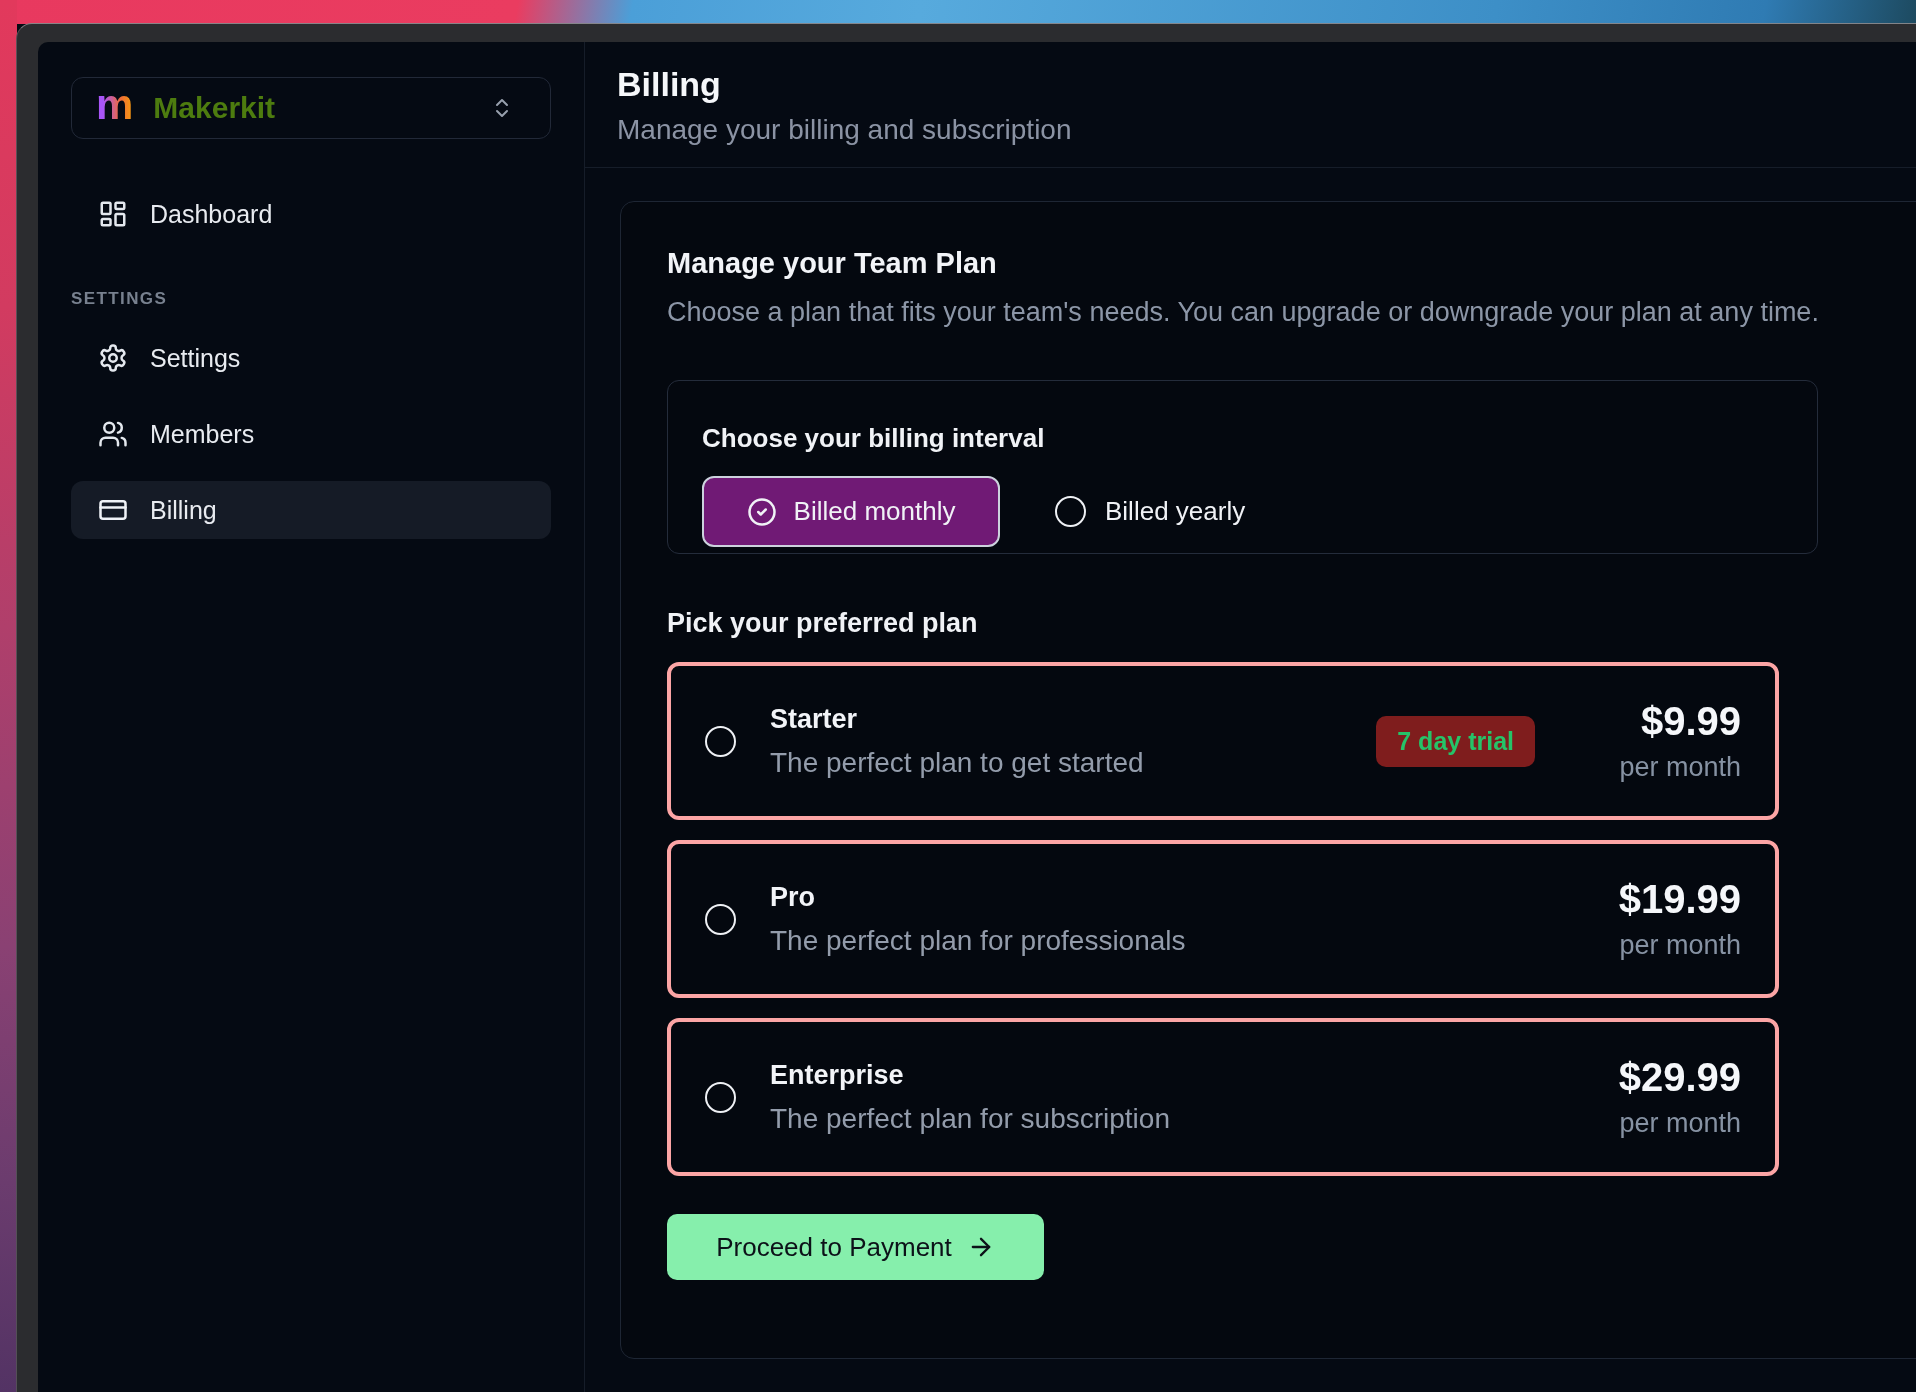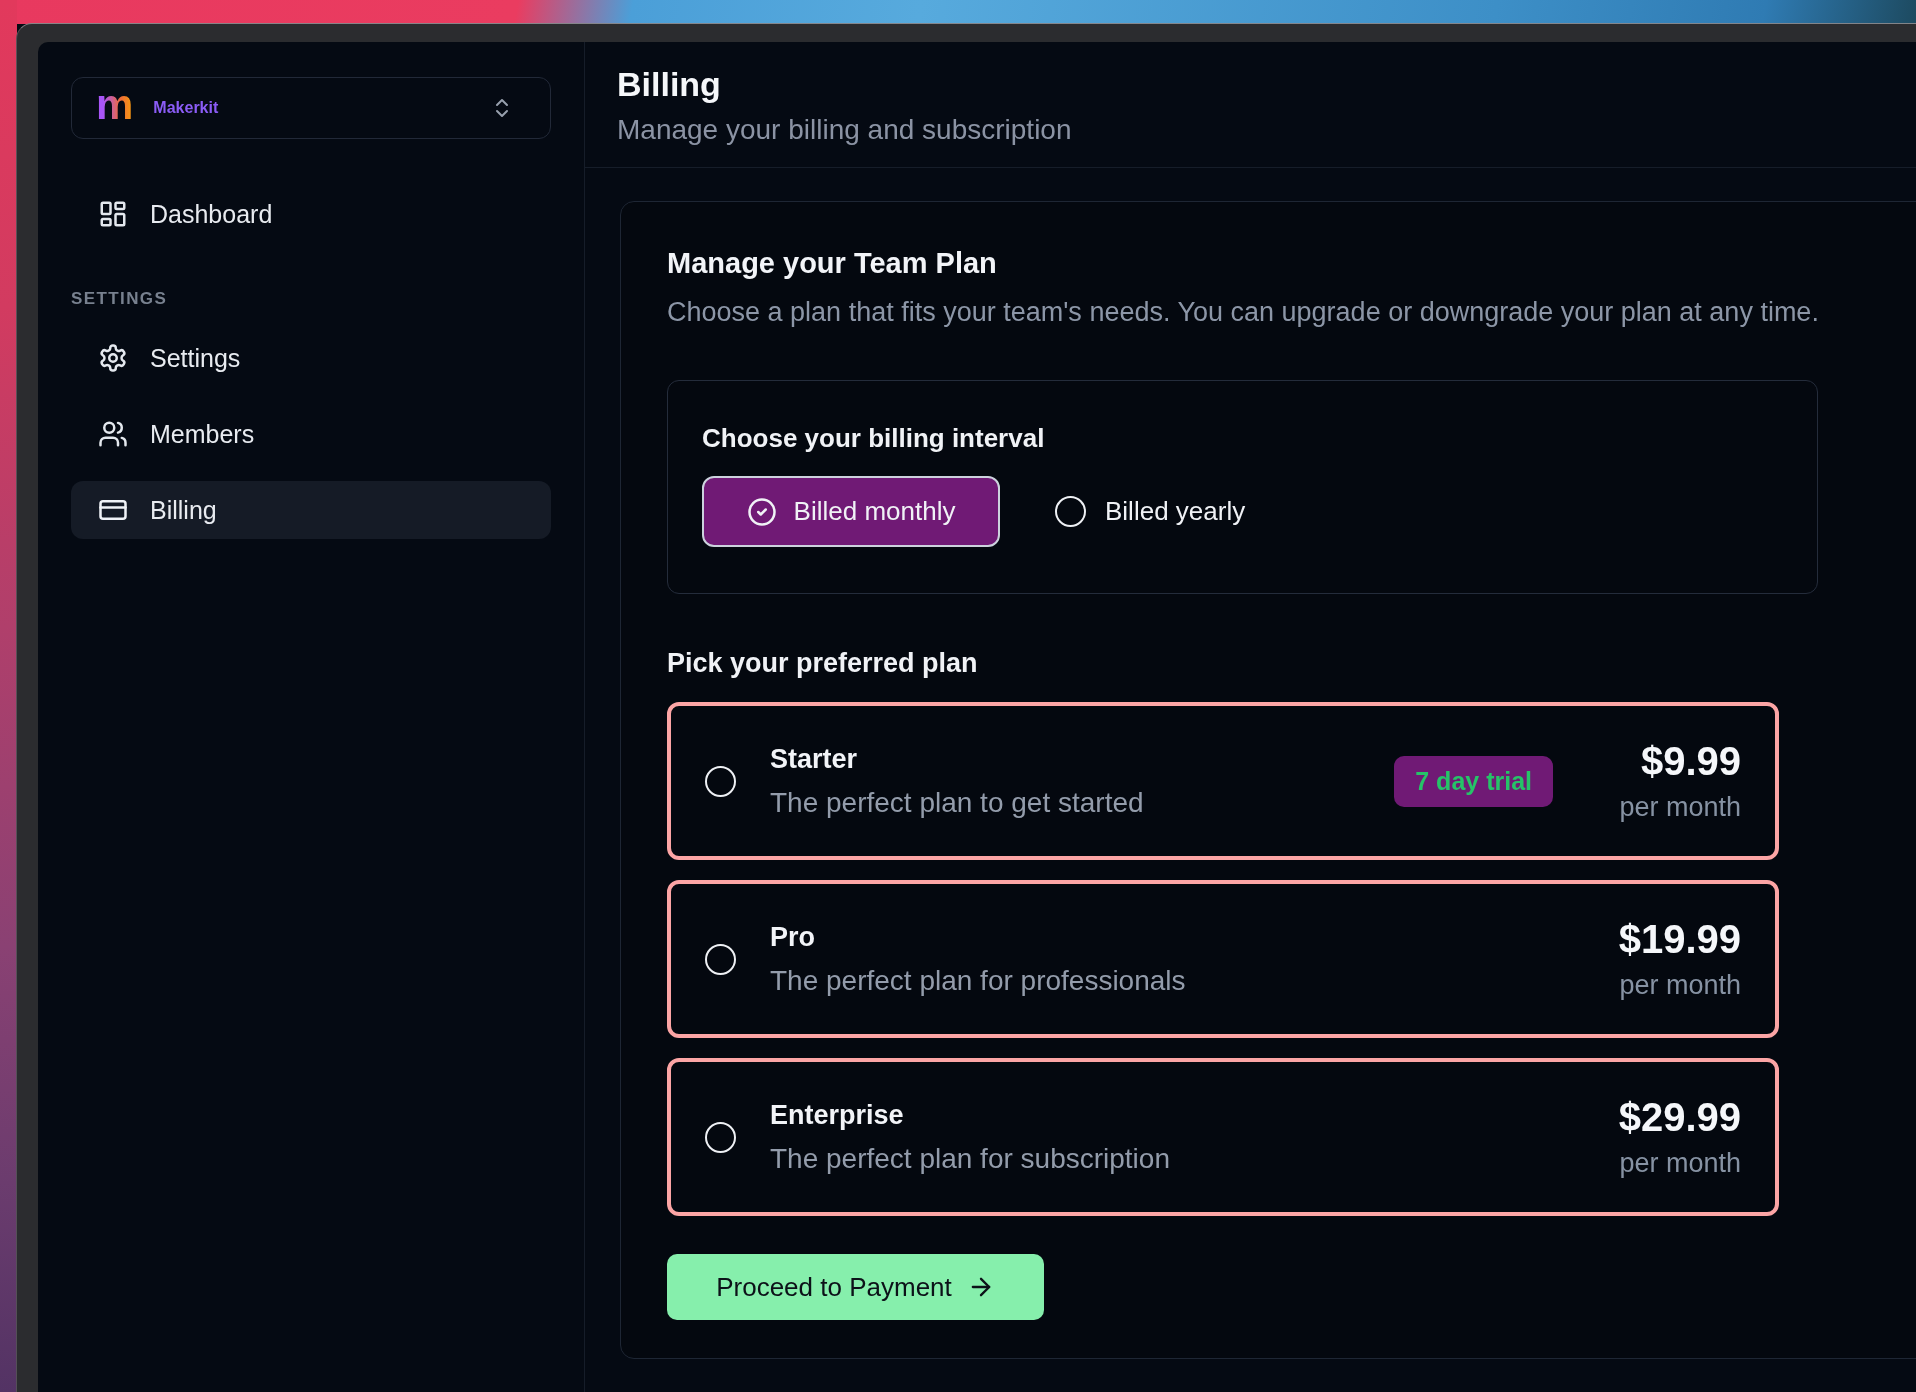--- a/index.html
+++ b/index.html
@@ -20,21 +20,21 @@
   .app { width:100%; height:100%; background:#050a13; border-radius:10px 0 0 0;
     display:flex; overflow:hidden; color:#eef1f6; }
 
   
   .sidebar { width:547px; flex-shrink:0; border-right:1px solid #161d29; padding:35px 33px; }
   .ws-selector { height:62px; border:1px solid #222938; border-radius:12px;
     display:flex; align-items:center; gap:20px; padding:0 36px 0 24px; cursor:pointer; }
   .ws-logo { font-size:42px; font-weight:700; line-height:1;
     background:linear-gradient(90deg,#a855f7 20%,#ef6a3a 65%,#f59e0b 100%);
     -webkit-background-clip:text; background-clip:text; color:transparent; transform:translateY(-3px); }
-  .ws-name { font-size:16px; font-weight:600; color:#8b5cf6; }
+  .ws-name { font-size:30px; font-weight:600; color:#4d7c0f; }
   .ws-chevron { margin-left:auto; display:flex; }
   .nav { margin-top:46px; display:flex; flex-direction:column; }
   .nav-item { height:58px; display:flex; align-items:center; gap:22px; padding:0 27px;
     border-radius:12px; font-size:25px; font-weight:500; color:#e8ebf0; cursor:pointer; }
   .nav-item.active { background:#151b26; }
   .nav-item + .nav-item { margin-top:18px; }
   .nav-section { margin:46px 0 20px; font-size:17px; font-weight:700; letter-spacing:1.4px; color:#78818f; }
   .icon { display:flex; flex-shrink:0; }
 
   
@@ -42,41 +42,41 @@
   .page-header { padding:23px 0 0 32px; }
   .page-title { font-size:34px; font-weight:700; color:#f5f7fa; }
   .page-subtitle { margin-top:10px; font-size:28px; color:#8b93a4; }
   .header-divider { margin-top:21px; border-bottom:1px solid #161d29; }
 
   .plan-card { margin:33px 0 0 35px; width:1920px; height:1158px;
     border:1px solid #1e2634; border-radius:14px; padding:45px 0 0 46px; background:#04080f; }
   .card-title { font-size:29px; font-weight:700; color:#f2f4f8; }
   .card-subtitle { margin-top:17px; font-size:27px; color:#8c96a7; }
 
-  .interval-box { margin-top:52px; width:1151px; height:214px;
+  .interval-box { margin-top:52px; width:1151px; height:174px;
     border:1px solid #242c3b; border-radius:12px; padding:42px 0 0 34px; }
   .interval-label { font-size:26px; font-weight:600; color:#f0f2f6; }
   .interval-row { margin-top:22px; display:flex; align-items:center; gap:55px; }
   .interval-pill { width:298px; height:71px; border:2px solid #ccd2dd; border-radius:12px;
     background:#701a75; display:flex; align-items:center; justify-content:center; gap:17px;
     font-size:26px; font-weight:500; color:#f0f2f6; cursor:pointer; }
   .interval-radio-opt { display:flex; align-items:center; gap:19px; font-size:26px; color:#f0f2f6; cursor:pointer; }
   .radio-circle { width:31px; height:31px; border:2px solid #eef0f4; border-radius:50%; flex-shrink:0; }
 
   .picker-label { margin-top:54px; font-size:27px; font-weight:600; color:#f0f2f6; }
   .plans { margin-top:23px; }
   .plan-row { width:1112px; height:158px; border:4px solid #fca5a5; border-radius:12px;
     display:flex; align-items:center; padding:0 34px; cursor:pointer; }
   .plan-row + .plan-row { margin-top:20px; }
   .plan-info { margin-left:34px; }
   .plan-name { font-size:27px; font-weight:700; color:#f2f4f8; }
   .plan-desc { margin-top:12px; font-size:28px; color:#939cab; }
   .plan-spacer { flex:1; }
-  .trial-badge { background:#701a75; color:#26c368; font-size:25px; font-weight:700;
-    padding:11px 21px; border-radius:10px; margin-right:53px; }
+  .trial-badge { background:#7f1d1d; color:#26c368; font-size:25px; font-weight:700;
+    padding:11px 21px; border-radius:10px; margin-right:71px; }
   .plan-price-block { text-align:right; min-width:135px; }
   .plan-price { font-size:40px; font-weight:700; color:#f5f7fa; }
   .plan-period { margin-top:8px; font-size:27px; color:#8692a3; }
 
   .pay-button { margin-top:38px; width:377px; height:66px; background:#86efac; border:none;
     border-radius:10px; display:inline-flex; align-items:center; justify-content:center; gap:15px;
     font-family:"Liberation Sans", sans-serif; font-size:26px; font-weight:500; color:#0c1118; cursor:pointer; }
 
   svg { display:block; }
 </style>

